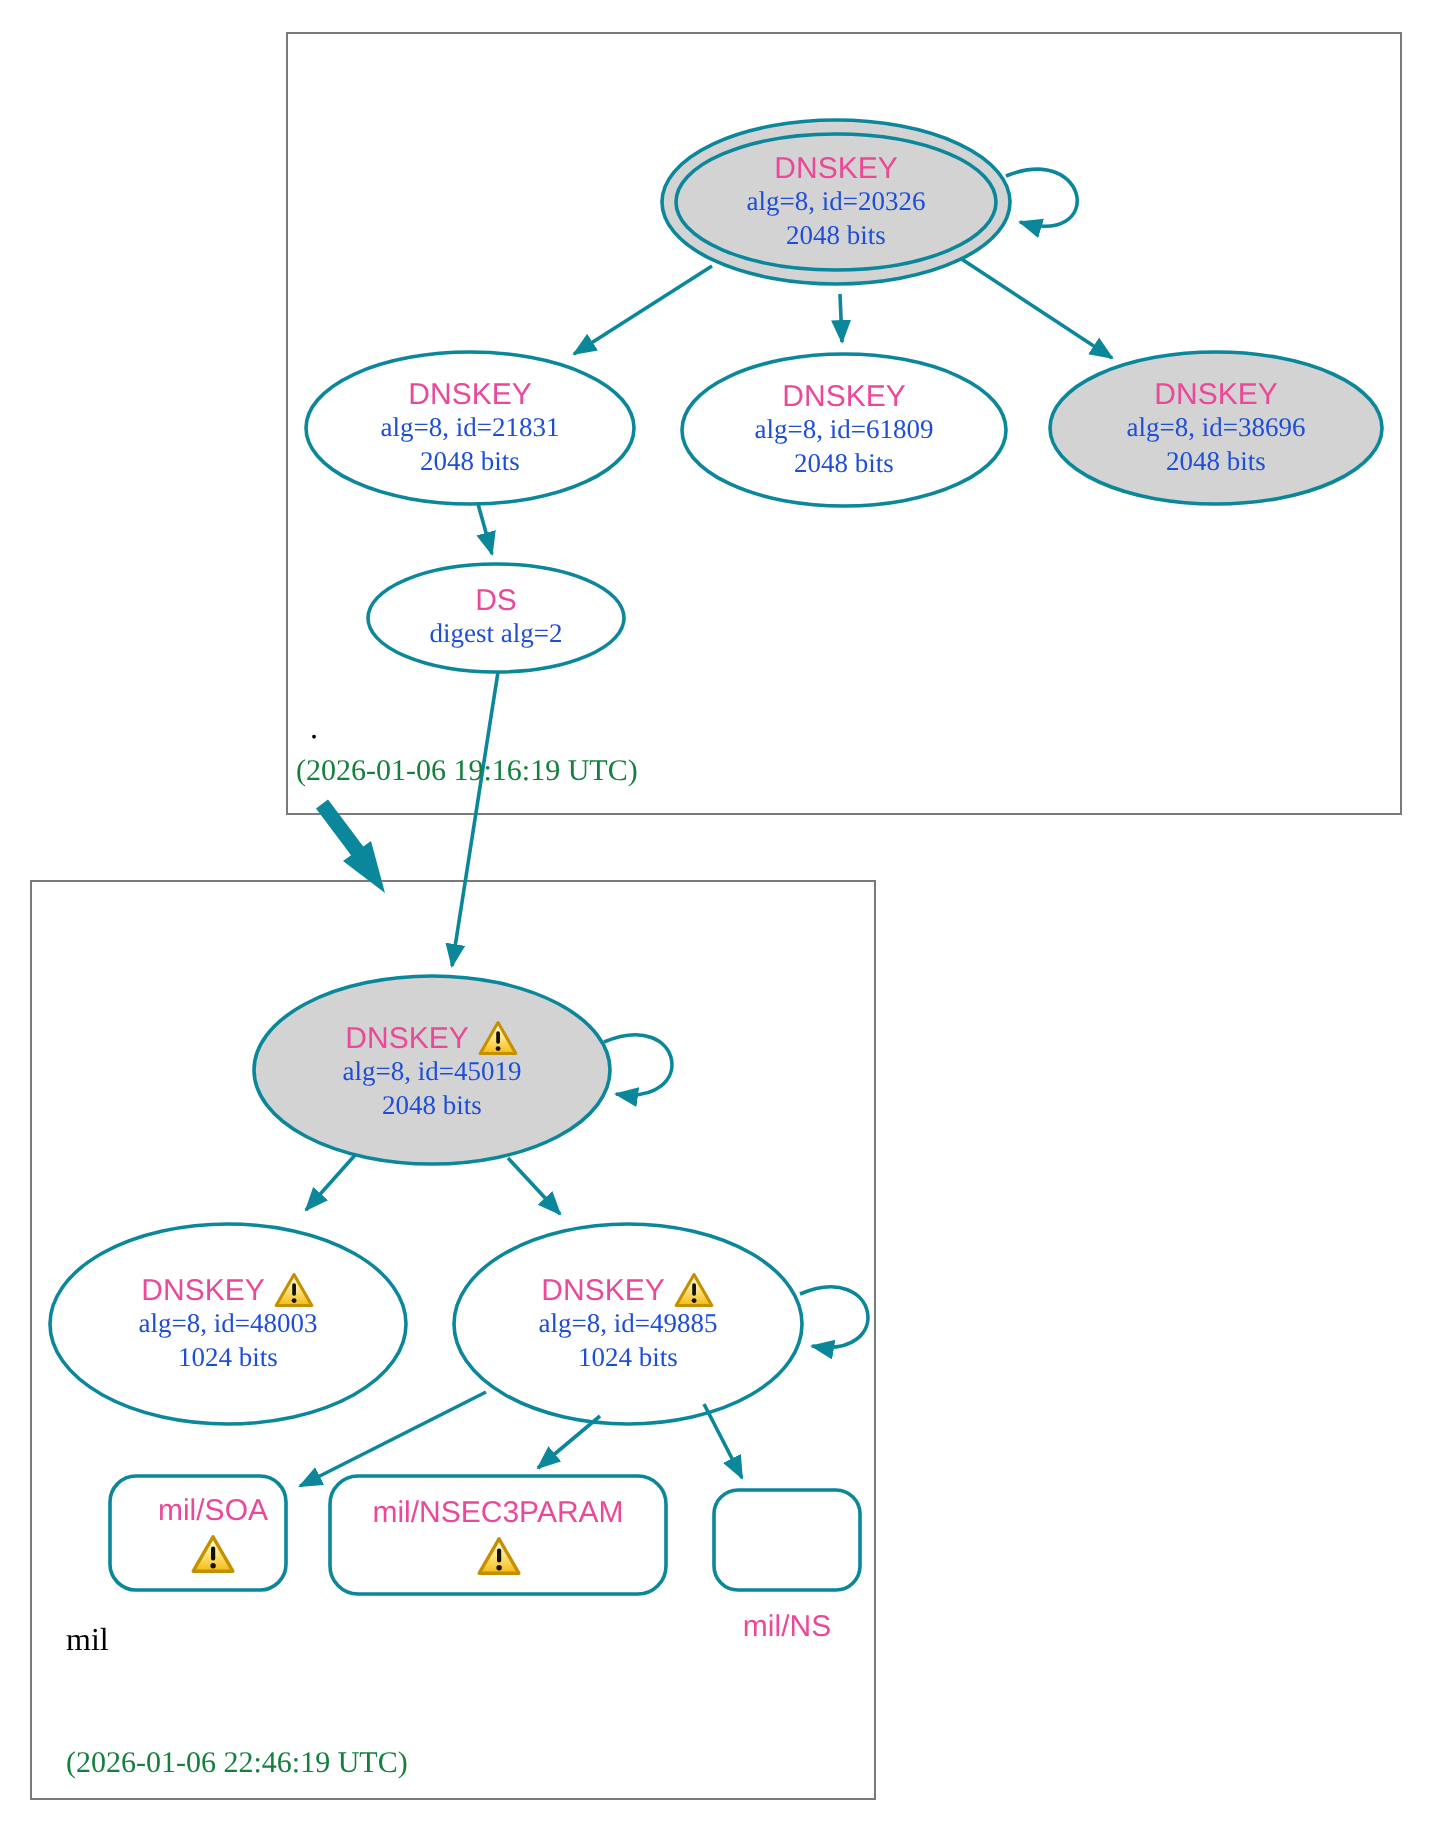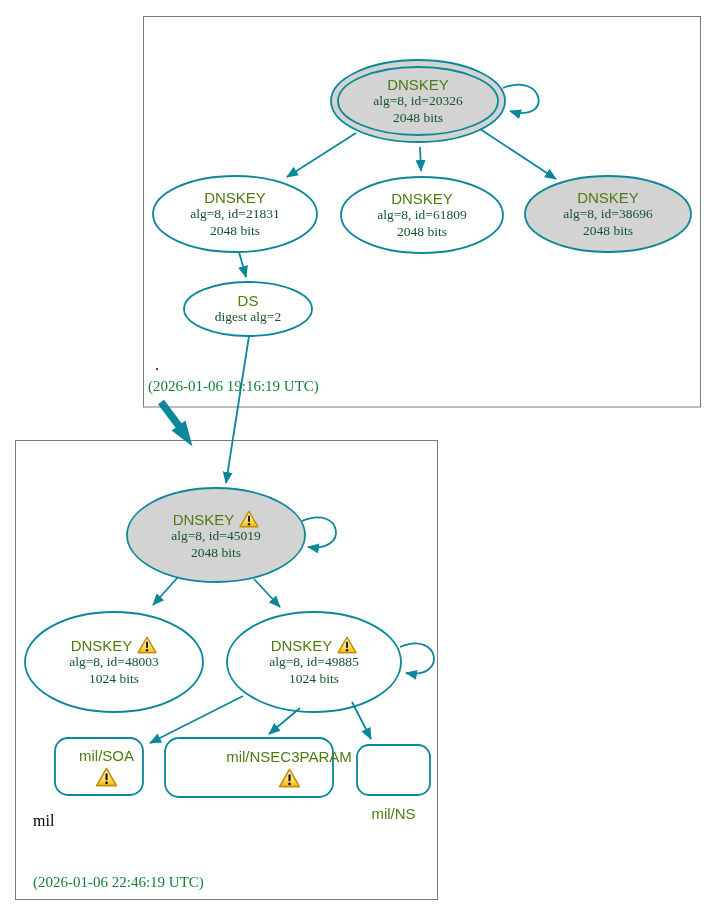--- a/index.html
+++ b/index.html
@@ -1,23 +1,23 @@
 <!DOCTYPE html>
 <html><head>
 <meta charset="utf-8">
 <style>
   html,body{margin:0;padding:0;background:#ffffff;}
   #canvas{position:relative;width:717px;height:919px;background:#ffffff;overflow:hidden;
           font-family:"Liberation Sans",sans-serif;}
   #graph-svg{position:absolute;left:0;top:0;}
   .node-label{position:absolute;display:flex;flex-direction:column;align-items:center;
               justify-content:center;text-align:center;pointer-events:none;}
-  .node-title{font-family:"Liberation Sans",sans-serif;font-size:15px;color:#4d7c0f;
+  .node-title{font-family:"Liberation Sans",sans-serif;font-size:15px;color:#ec4899;
               display:flex;align-items:center;justify-content:center;gap:5px;line-height:1.15;}
-  .node-attr{font-family:"Liberation Serif","DejaVu Serif",serif;font-size:13.5px;color:#14532d;
+  .node-attr{font-family:"Liberation Serif","DejaVu Serif",serif;font-size:13.5px;color:#1d4ed8;
              line-height:1.25;}
   .zone-label{position:absolute;font-family:"Liberation Serif","DejaVu Serif",serif;
               font-size:16px;color:#000;pointer-events:none;}
   .zone-timestamp{position:absolute;font-family:"Liberation Serif","DejaVu Serif",serif;
                   font-size:15px;color:#15803d;pointer-events:none;}
   .warn-icon{flex:0 0 auto;}
 </style>
 </head>
 <body>
 
@@ -159,21 +159,21 @@
 
   <div class="node-label" style="left:55px;top:740px;width:77px;height:54px;padding-left:13px;">
     <div class="node-title">
       <span>mil/SOA</span>
     </div>
     <svg class="warn-icon" width="23" height="20" style="margin-top:3px;">
         <use href="#warn"></use>
       </svg>
   </div>
 
-  <div class="node-label" style="left:165px;top:740px;width:168px;height:56px;padding-left:40px;">
+  <div class="node-label" style="left:165px;top:740px;width:168px;height:56px;">
     <div class="node-title">
       <span>mil/NSEC3PARAM</span>
     </div>
     <svg class="warn-icon" width="23" height="20" style="margin-top:3px;">
         <use href="#warn"></use>
       </svg>
   </div>
 
   <div class="node-label" style="left:357px;top:745px;width:73px;height:50px;margin-top:44px;">
     <div class="node-title">

